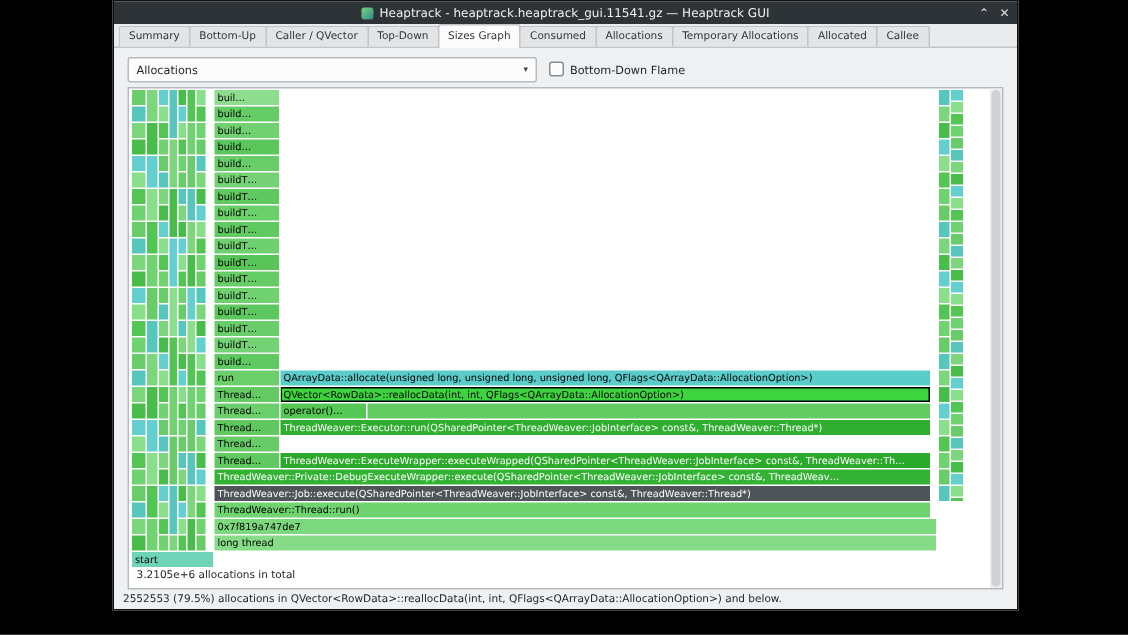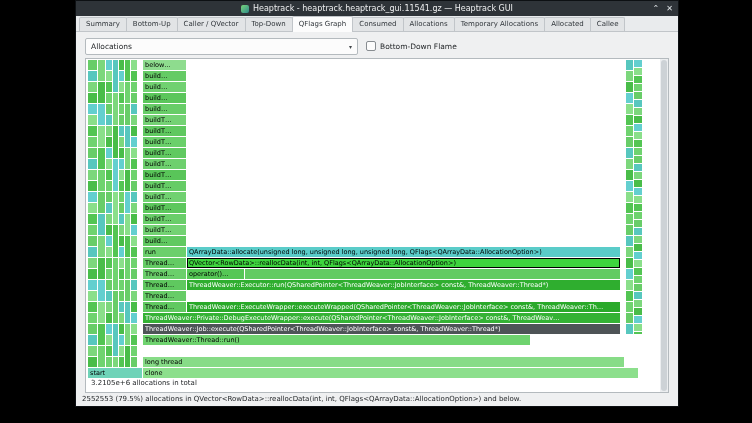--- a/index.html
+++ b/index.html
@@ -64,21 +64,21 @@
       <span>⌃</span>
       <span>✕</span>
     </span>
   </div>
 
   <div class="tabbar" id="tabbar">
       <div class="tab">Summary</div>
       <div class="tab">Bottom-Up</div>
       <div class="tab">Caller / QVector</div>
       <div class="tab">Top-Down</div>
-      <div class="tab active">QFlags Graph</div>
+      <div class="tab active">Sizes Graph</div>
       <div class="tab">Consumed</div>
       <div class="tab">Allocations</div>
       <div class="tab">Temporary Allocations</div>
       <div class="tab">Allocated</div>
       <div class="tab">Callee</div>
     </div>
 
   <div class="toolbar">
     <div class="combo">
       <span>Allocations</span>
@@ -295,21 +295,21 @@
         <div class="seg" style="left: 547px; top: 200px; width: 8px; height: 7px; background: rgb(138, 223, 138);"></div>
         <div class="seg" style="left: 547px; top: 208px; width: 8px; height: 7px; background: rgb(83, 197, 83);"></div>
         <div class="seg" style="left: 547px; top: 216px; width: 8px; height: 7px; background: rgb(111, 211, 111);"></div>
         <div class="seg" style="left: 547px; top: 224px; width: 8px; height: 7px; background: rgb(104, 205, 104);"></div>
         <div class="seg" style="left: 547px; top: 232px; width: 8px; height: 7px; background: rgb(87, 199, 190);"></div>
         <div class="seg" style="left: 547px; top: 240px; width: 8px; height: 7px; background: rgb(124, 215, 124);"></div>
         <div class="seg" style="left: 547px; top: 248px; width: 8px; height: 7px; background: rgb(73, 189, 73);"></div>
         <div class="seg" style="left: 547px; top: 256px; width: 8px; height: 7px; background: rgb(99, 207, 207);"></div>
         <div class="seg" style="left: 547px; top: 264px; width: 8px; height: 7px; background: rgb(138, 223, 138);"></div>
         <div class="seg" style="left: 547px; top: 272px; width: 8px; height: 2px; background: rgb(83, 197, 83);"></div>
-        <div class="frame" style="left: 56px; top: 0px; width: 43px; background: rgb(142, 220, 142);">below…</div>
+        <div class="frame" style="left: 56px; top: 0px; width: 43px; background: rgb(142, 220, 142);">buil…</div>
         <div class="frame" style="left: 56px; top: 11px; width: 43px; background: rgb(101, 203, 101);">build…</div>
         <div class="frame" style="left: 56px; top: 22px; width: 43px; background: rgb(113, 209, 113);">build…</div>
         <div class="frame" style="left: 56px; top: 33px; width: 43px; background: rgb(91, 198, 91);">build…</div>
         <div class="frame" style="left: 56px; top: 44px; width: 43px; background: rgb(104, 205, 104);">build…</div>
         <div class="frame" style="left: 56px; top: 55px; width: 43px; background: rgb(116, 210, 116);">buildT…</div>
         <div class="frame" style="left: 56px; top: 66px; width: 43px; background: rgb(95, 200, 95);">buildT…</div>
         <div class="frame" style="left: 56px; top: 77px; width: 43px; background: rgb(106, 208, 106);">buildT…</div>
         <div class="frame" style="left: 56px; top: 88px; width: 43px; background: rgb(96, 201, 96);">buildT…</div>
         <div class="frame" style="left: 56px; top: 99px; width: 43px; background: rgb(110, 208, 110);">buildT…</div>
         <div class="frame" style="left: 56px; top: 110px; width: 43px; background: rgb(89, 197, 89);">buildT…</div>
@@ -326,24 +326,24 @@
         <div class="frame" style="left: 56px; top: 209px; width: 43px; background: rgb(107, 207, 107);">Thread…</div>
         <div class="frame" style="left: 100px; top: 209px; width: 57px; background: rgb(85, 199, 85);">operator()…</div>
         <div class="frame" style="left: 158px; top: 209px; width: 375px; background: rgb(98, 203, 98);"></div>
         <div class="frame" style="left: 56px; top: 220px; width: 43px; background: rgb(95, 200, 95);">Thread…</div>
         <div class="frame" style="left: 100px; top: 220px; width: 433px; background: rgb(47, 174, 47); color: rgb(255, 255, 255);">ThreadWeaver::Executor::run(QSharedPointer&lt;ThreadWeaver::JobInterface&gt; const&amp;, ThreadWeaver::Thread*)</div>
         <div class="frame" style="left: 56px; top: 231px; width: 43px; background: rgb(103, 204, 103);">Thread…</div>
         <div class="frame" style="left: 56px; top: 242px; width: 43px; background: rgb(96, 201, 96);">Thread…</div>
         <div class="frame" style="left: 100px; top: 242px; width: 433px; background: rgb(42, 169, 42); color: rgb(255, 255, 255);">ThreadWeaver::ExecuteWrapper::executeWrapped(QSharedPointer&lt;ThreadWeaver::JobInterface&gt; const&amp;, ThreadWeaver::Th…</div>
         <div class="frame" style="left: 56px; top: 253px; width: 477px; background: rgb(52, 178, 52); color: rgb(255, 255, 255);">ThreadWeaver::Private::DebugExecuteWrapper::execute(QSharedPointer&lt;ThreadWeaver::JobInterface&gt; const&amp;, ThreadWeav…</div>
         <div class="frame" style="left: 56px; top: 264px; width: 477px; background: rgb(78, 84, 87); color: rgb(255, 255, 255);">ThreadWeaver::Job::execute(QSharedPointer&lt;ThreadWeaver::JobInterface&gt; const&amp;, ThreadWeaver::Thread*)</div>
-        <div class="frame" style="left: 56px; top: 275px; width: 387px; background: rgb(111, 211, 111);">ThreadWeaver::Thread::run()</div>
+        <div class="frame" style="left: 56px; top: 275px; width: 477px; background: rgb(111, 211, 111);">ThreadWeaver::Thread::run()</div>
+        <div class="frame" style="left: 56px; top: 286px; width: 481px; background: rgb(124, 216, 124);">0x7f819a747de7</div>
         <div class="frame" style="left: 56px; top: 297px; width: 481px; background: rgb(135, 220, 135);">long thread</div>
         <div class="frame" style="left: 1px; top: 308px; width: 54px; background: rgb(111, 211, 184);">start</div>
-        <div class="frame" style="left: 56px; top: 308px; width: 495px; background: rgb(140, 223, 140);">clone</div>
       </div>
     <div class="scroll">
       <div class="thumb"></div>
     </div>
     <div class="totals">3.2105e+6 allocations in total</div>
   </div>
 
   <div class="statusbar">
     <span>2552553 (79.5%) allocations in QVector&lt;RowData&gt;::reallocData(int, int, QFlags&lt;QArrayData::AllocationOption&gt;) and below.</span>
   </div>

